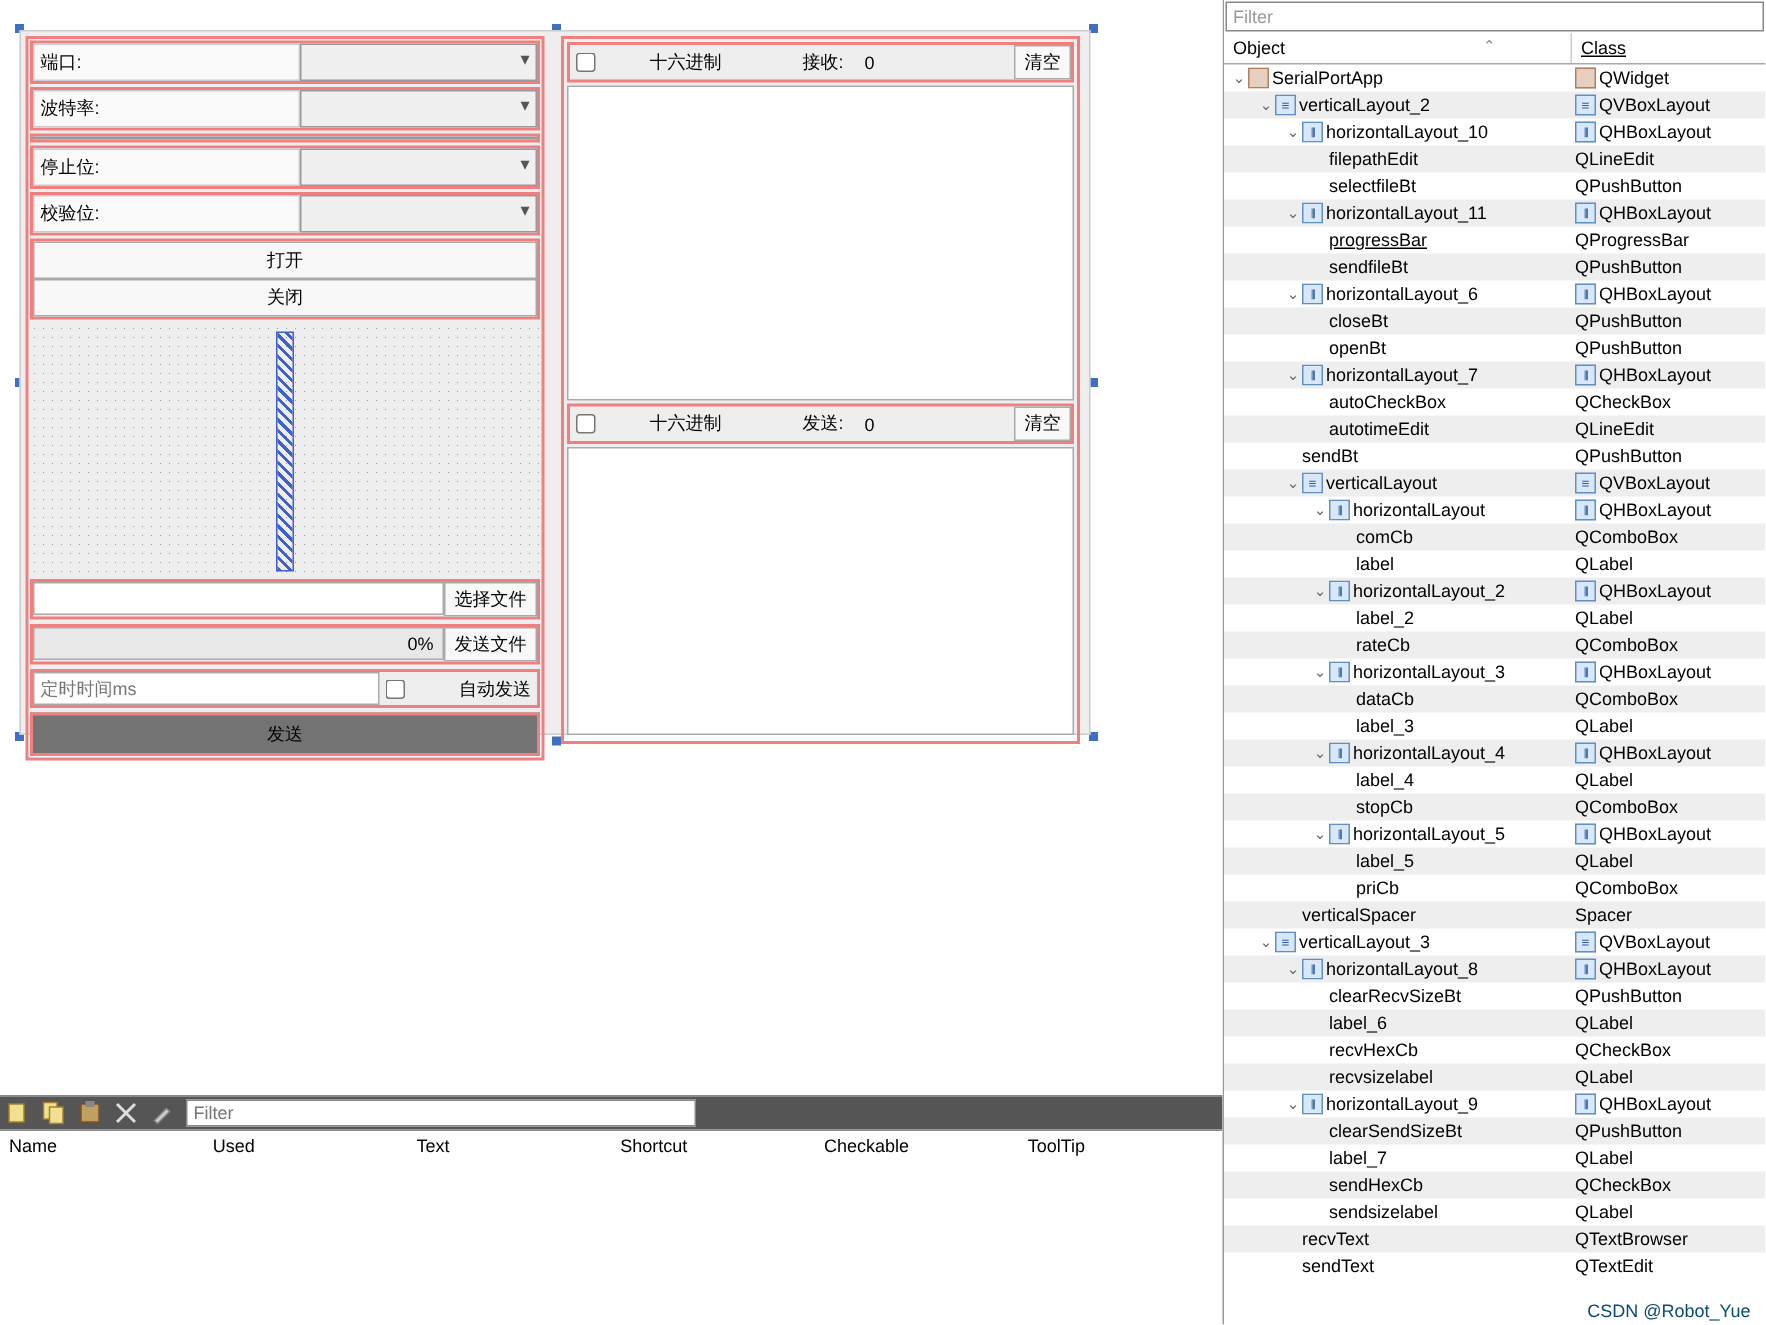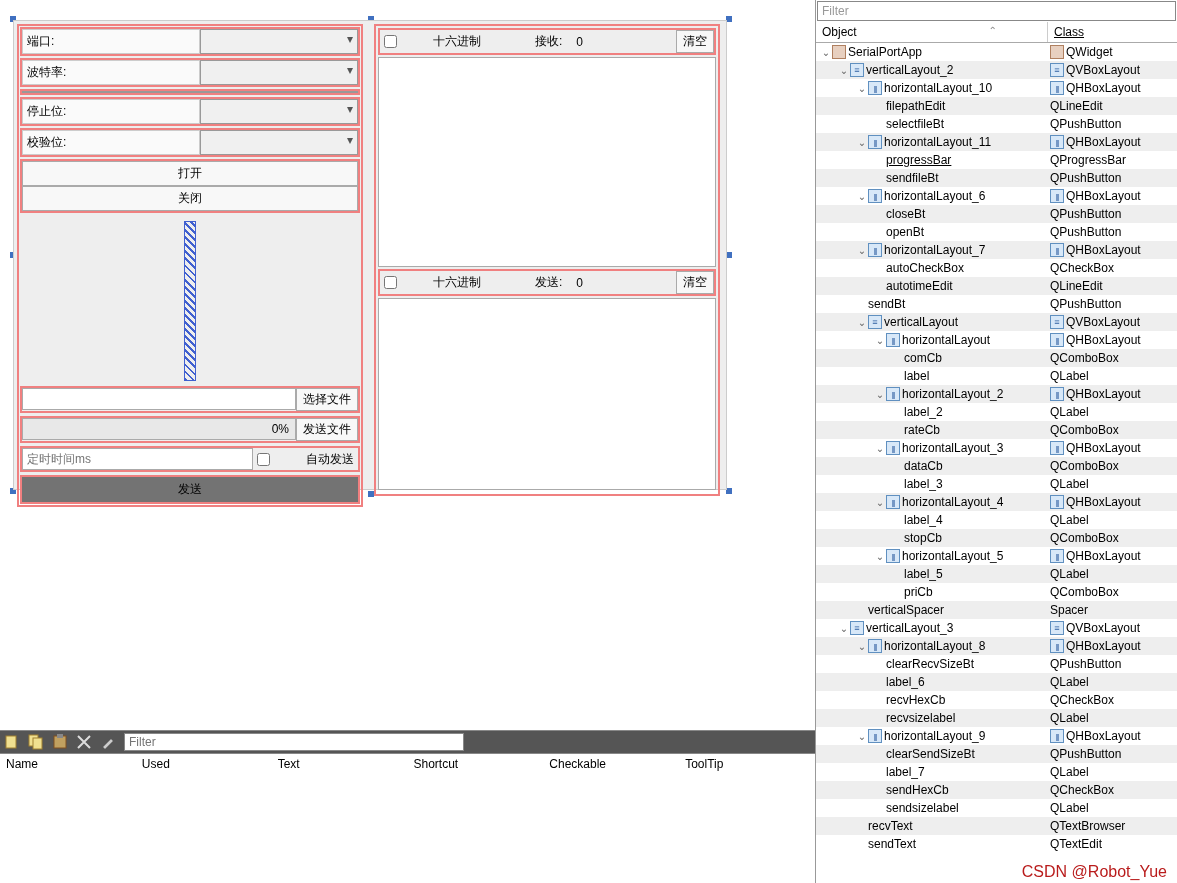--- a/index.html
+++ b/index.html
@@ -53,21 +53,21 @@
 .tree-row:nth-child(even) { background:#eeeeee; }
 .tree-row .obj { width:232px; display:flex; align-items:center; white-space:nowrap; overflow:hidden; }
 .tree-row .cls { flex:1; display:flex; align-items:center; padding-left:2px; }
 .exp { width:12px; text-align:center; color:#666; cursor:pointer; font-size:10px; }
 .icon-v { width:14px; height:14px; display:inline-flex; align-items:center; justify-content:center; margin-right:2px; }
 .icon-v.vbox { background:#d8e8f8; border:1px solid #6090c0; }
 .icon-v.hbox { background:#d8e8f8; border:1px solid #6090c0; }
 .icon-v.vbox::before { content:"≡"; font-size:9px; color:#3060a0; }
 .icon-v.hbox::before { content:"|||"; font-size:7px; letter-spacing:-1px; color:#3060a0; }
 .icon-v.widget { background:#e8d0c0; border:1px solid #b08060; }
-.watermark { position:absolute; right:10px; bottom:2px; color:#b91c1c; font-size:16px; pointer-events:none; }
+.watermark { position:absolute; right:10px; bottom:2px; color:#0c4a6e; font-size:12px; pointer-events:none; }
 </style>
 </head>
 <body>
 
 <div class="left-area">
   <div class="designer">
     <div class="hsel" style="left:10px;top:16px"></div>
     <div class="hsel" style="left:368px;top:16px"></div>
     <div class="hsel" style="left:726px;top:16px"></div>
     <div class="hsel" style="left:10px;top:488px"></div>

